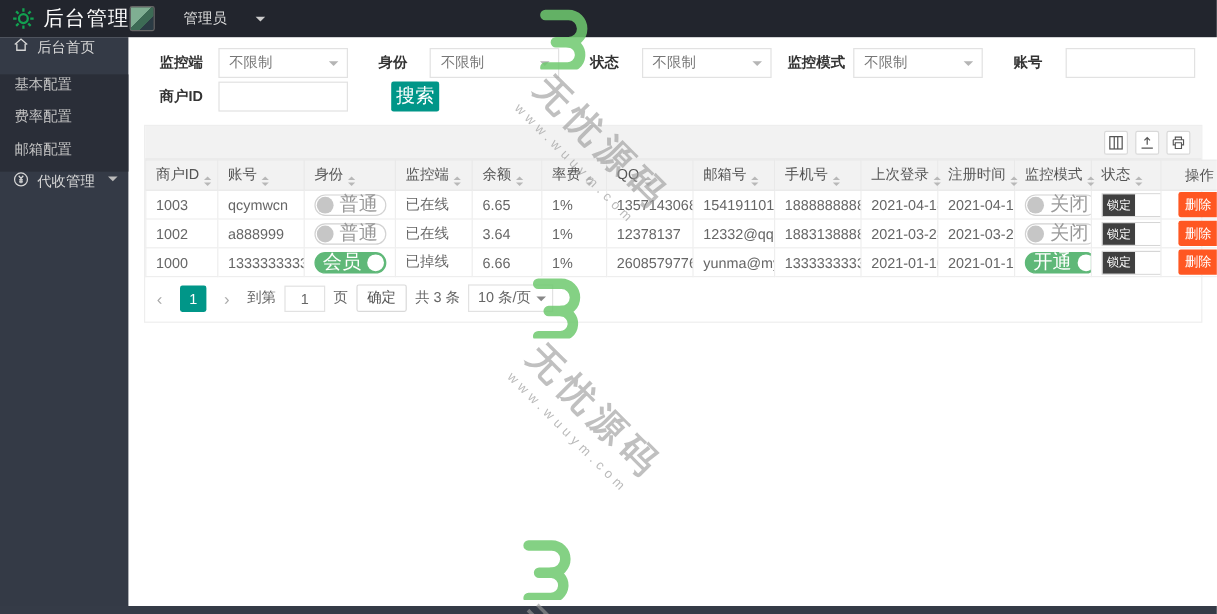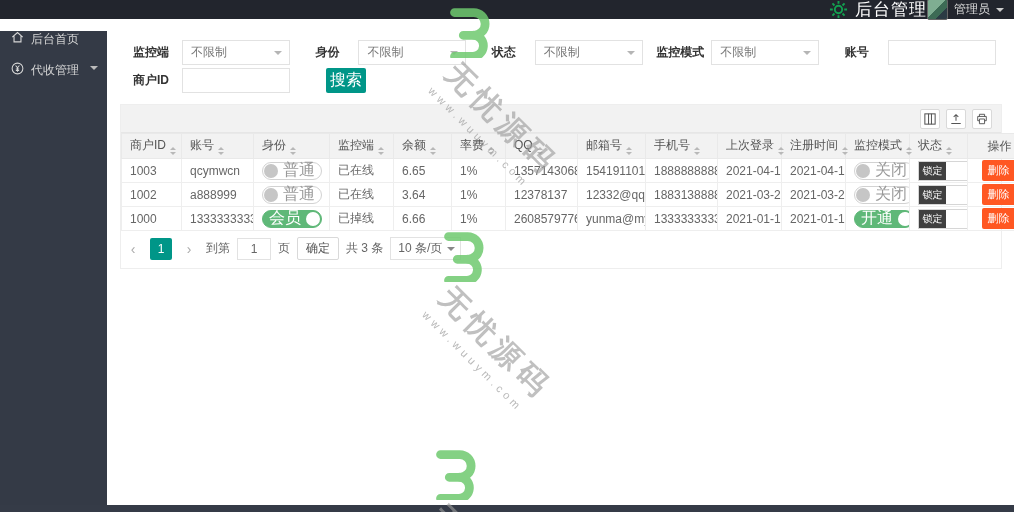--- a/index.html
+++ b/index.html
@@ -1,24 +1,24 @@
 <!DOCTYPE html>
 <html><head>
 <meta charset="utf-8">
 <style>
   *{margin:0;padding:0;box-sizing:border-box}
   html,body{width:1014px;height:512px;overflow:hidden;background:#fff;
     font-family:"Liberation Sans","DejaVu Sans",sans-serif;font-size:12px;color:#666}
 
   
-  .topbar{position:absolute;left:0;top:0;width:1014px;height:19px;background:#22252d;
-    display:flex;align-items:center;justify-content:flex-end;padding:0 10px;z-index:10}
+  .topbar{position:absolute;left:0;top:0;width:1014px;height:31px;background:#22252d;
+    display:flex;align-items:center;justify-content:flex-start;padding:0 10px;z-index:10}
   .logo{display:flex;align-items:center;gap:7px}
   .logo .title{color:#fff;font-size:17px;letter-spacing:1px}
-  .user{display:flex;align-items:center;gap:6px;color:#ddd}
+  .user{display:flex;align-items:center;gap:24px;color:#ddd}
   .avatar{width:21px;height:21px;border-radius:2px;border:1px solid #666;
     background:linear-gradient(135deg,#7fae92 0 45%,#3d6b55 45% 70%,#2b3b44 70%);}
   .caret-down{width:0;height:0;border:4px solid transparent;border-top-color:#ccc;margin-top:4px}
 
   
   .sidebar{position:absolute;left:0;top:31px;bottom:7px;width:107px;background:#343a46;z-index:5}
   .nav-item{display:flex;gap:7px;height:31px;padding:0 8px 0 11px;
     color:#d6d6d6;cursor:pointer;position:relative}
   .nav-item svg{flex:0 0 auto}
   .nav-item .arr{position:absolute;right:9px;width:0;height:0;border:4px solid transparent}
@@ -126,20 +126,31 @@
     <span class="caret-down"></span>
   </div>
 </div>
 
 <div class="sidebar">
   <div class="nav-item">
     <svg width="13" height="13" viewBox="0 0 15 15" fill="none" stroke="#d6d6d6" stroke-width="1.3">
         <path d="M1.5 7 7.5 1.8 13.5 7M3.5 6.2V12.5H11.5V6.2"></path>
       </svg>
     <span>后台首页</span>
+  </div>
+  <div class="nav-sub">
+    <div class="nav-item">
+      <span>基本配置</span>
+    </div>
+    <div class="nav-item">
+      <span>费率配置</span>
+    </div>
+    <div class="nav-item">
+      <span>邮箱配置</span>
+    </div>
   </div>
   <div class="nav-item">
     <svg width="13" height="13" viewBox="0 0 15 15" fill="none" stroke="#d6d6d6" stroke-width="1.2">
         <circle cx="7.5" cy="7.5" r="6.2"></circle>
         <path d="M5.3 4l2.2 2.6L9.7 4M7.5 6.6v4.6M5.6 8h3.8M5.6 9.8h3.8"></path>
       </svg>
     <span>代收管理</span>
     <span class="arr dn"></span>
   </div>
 </div>

